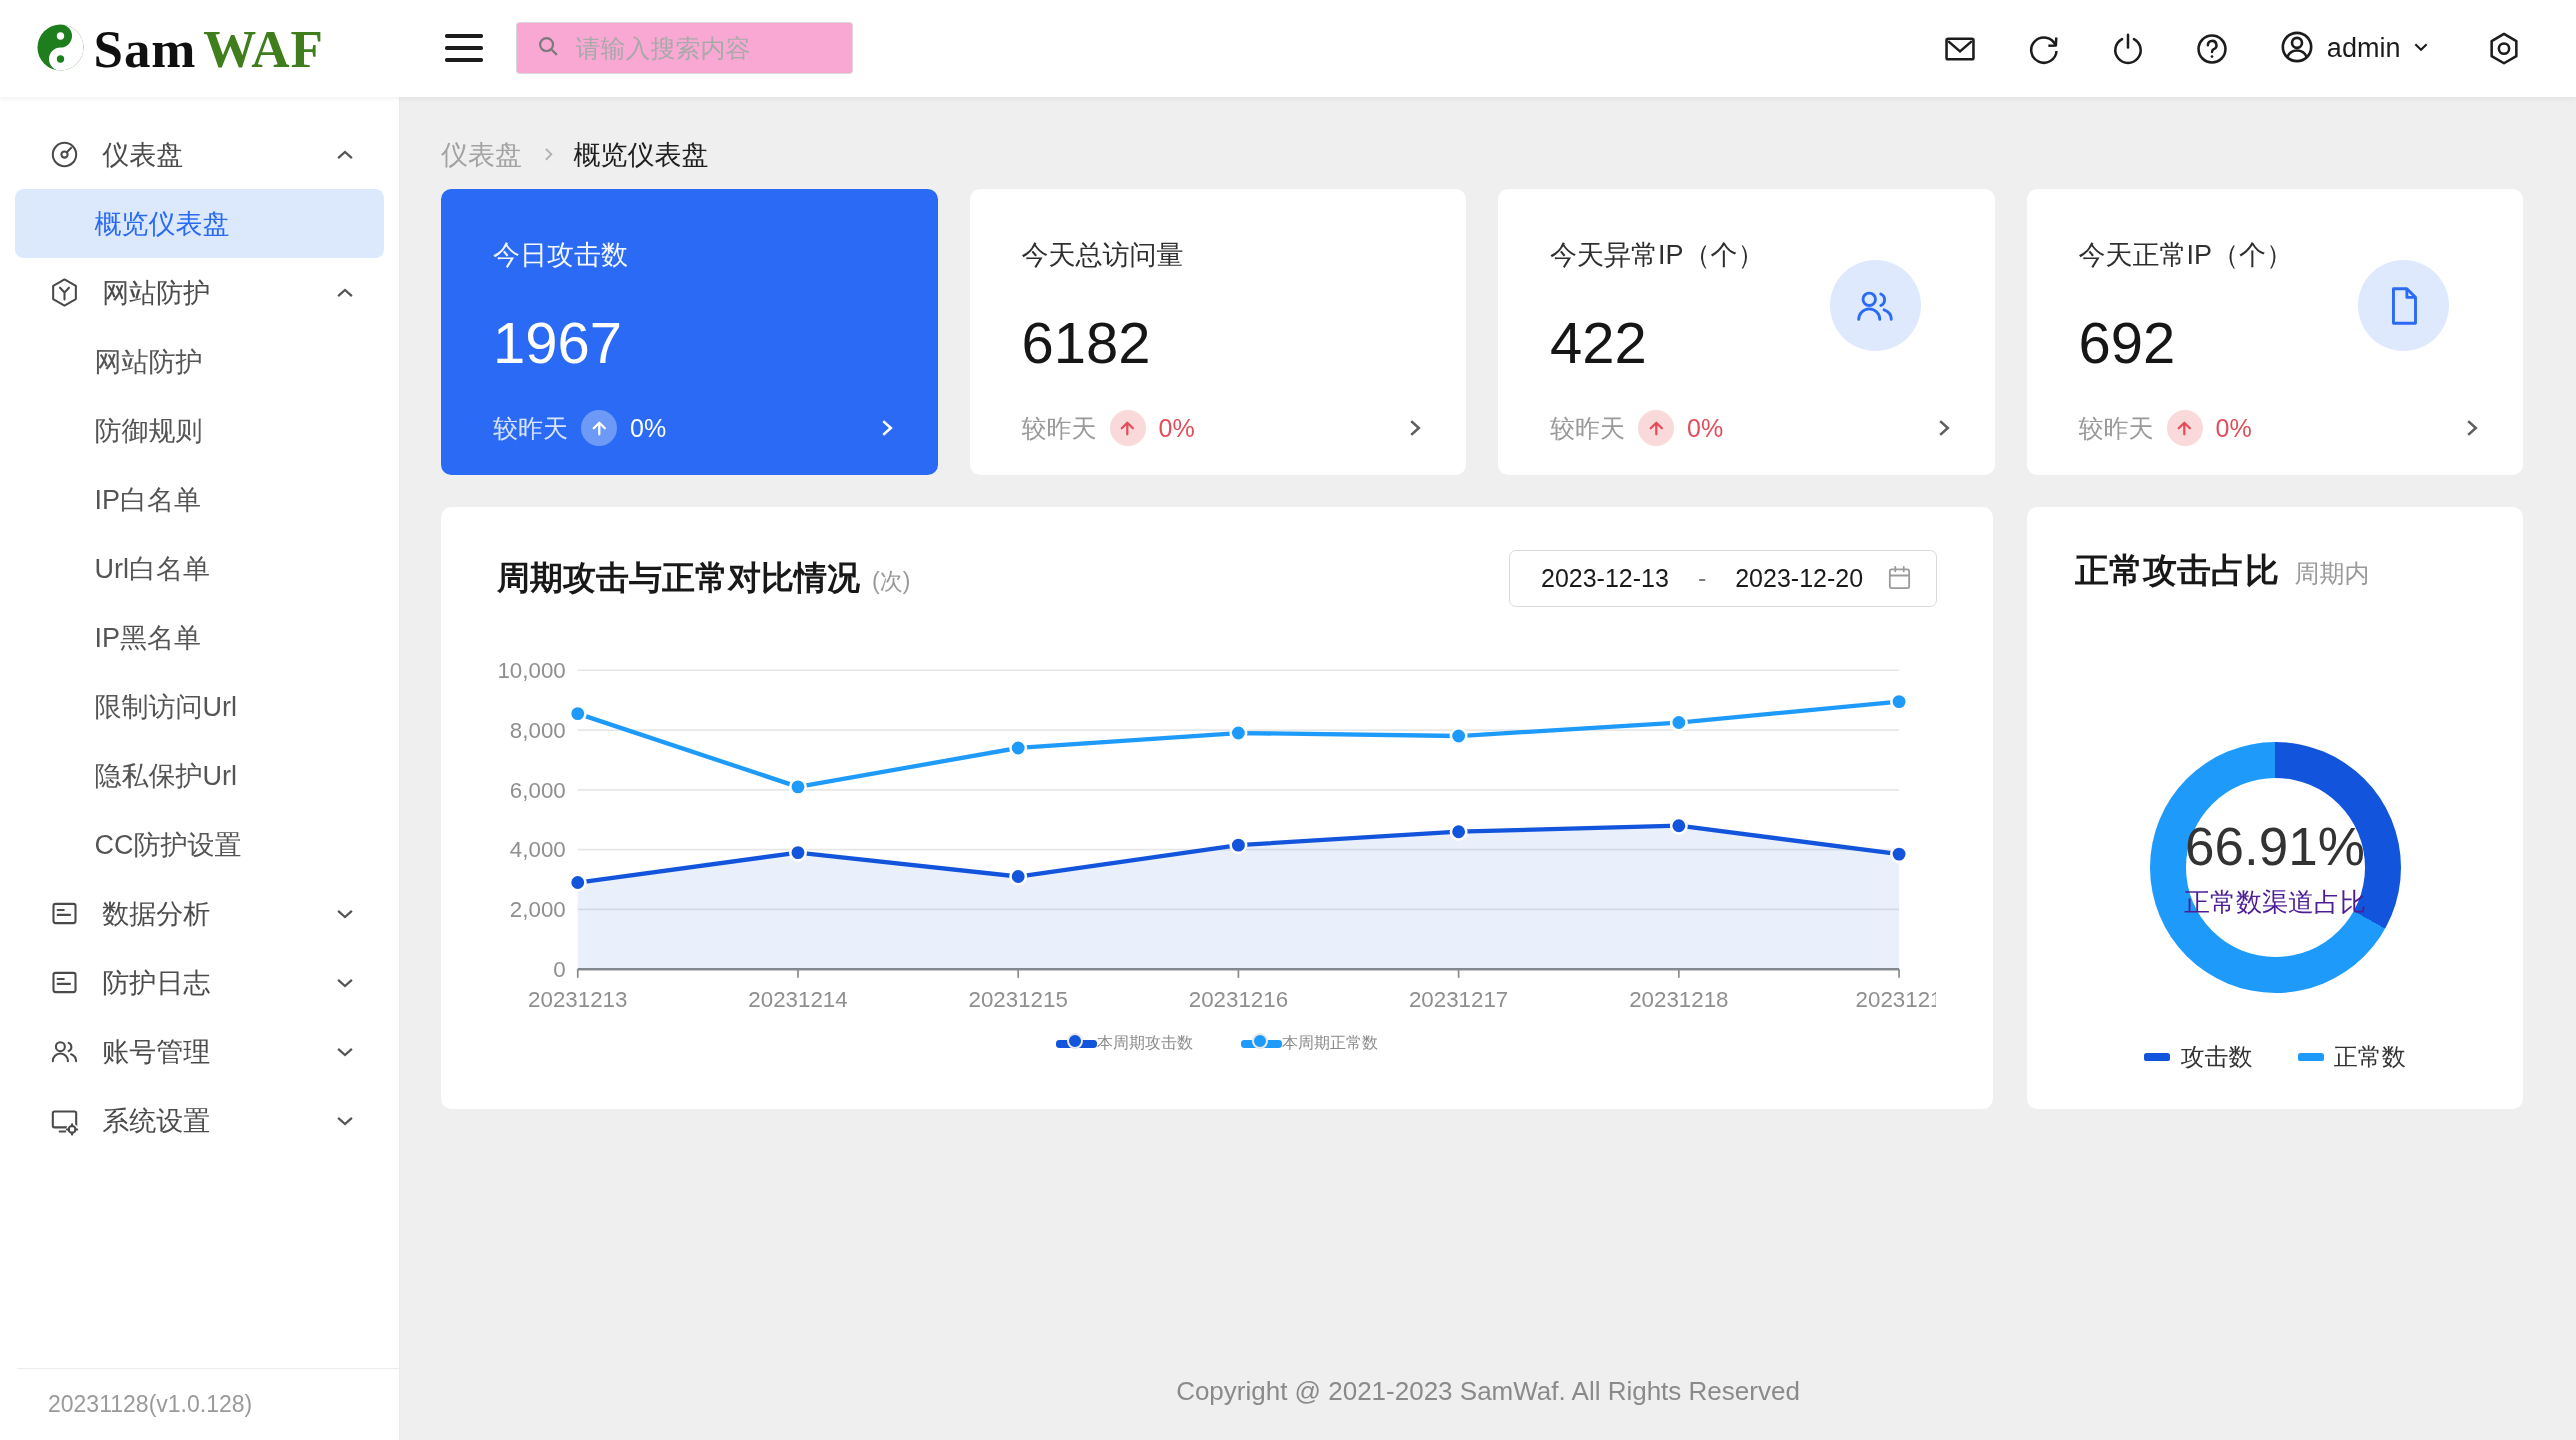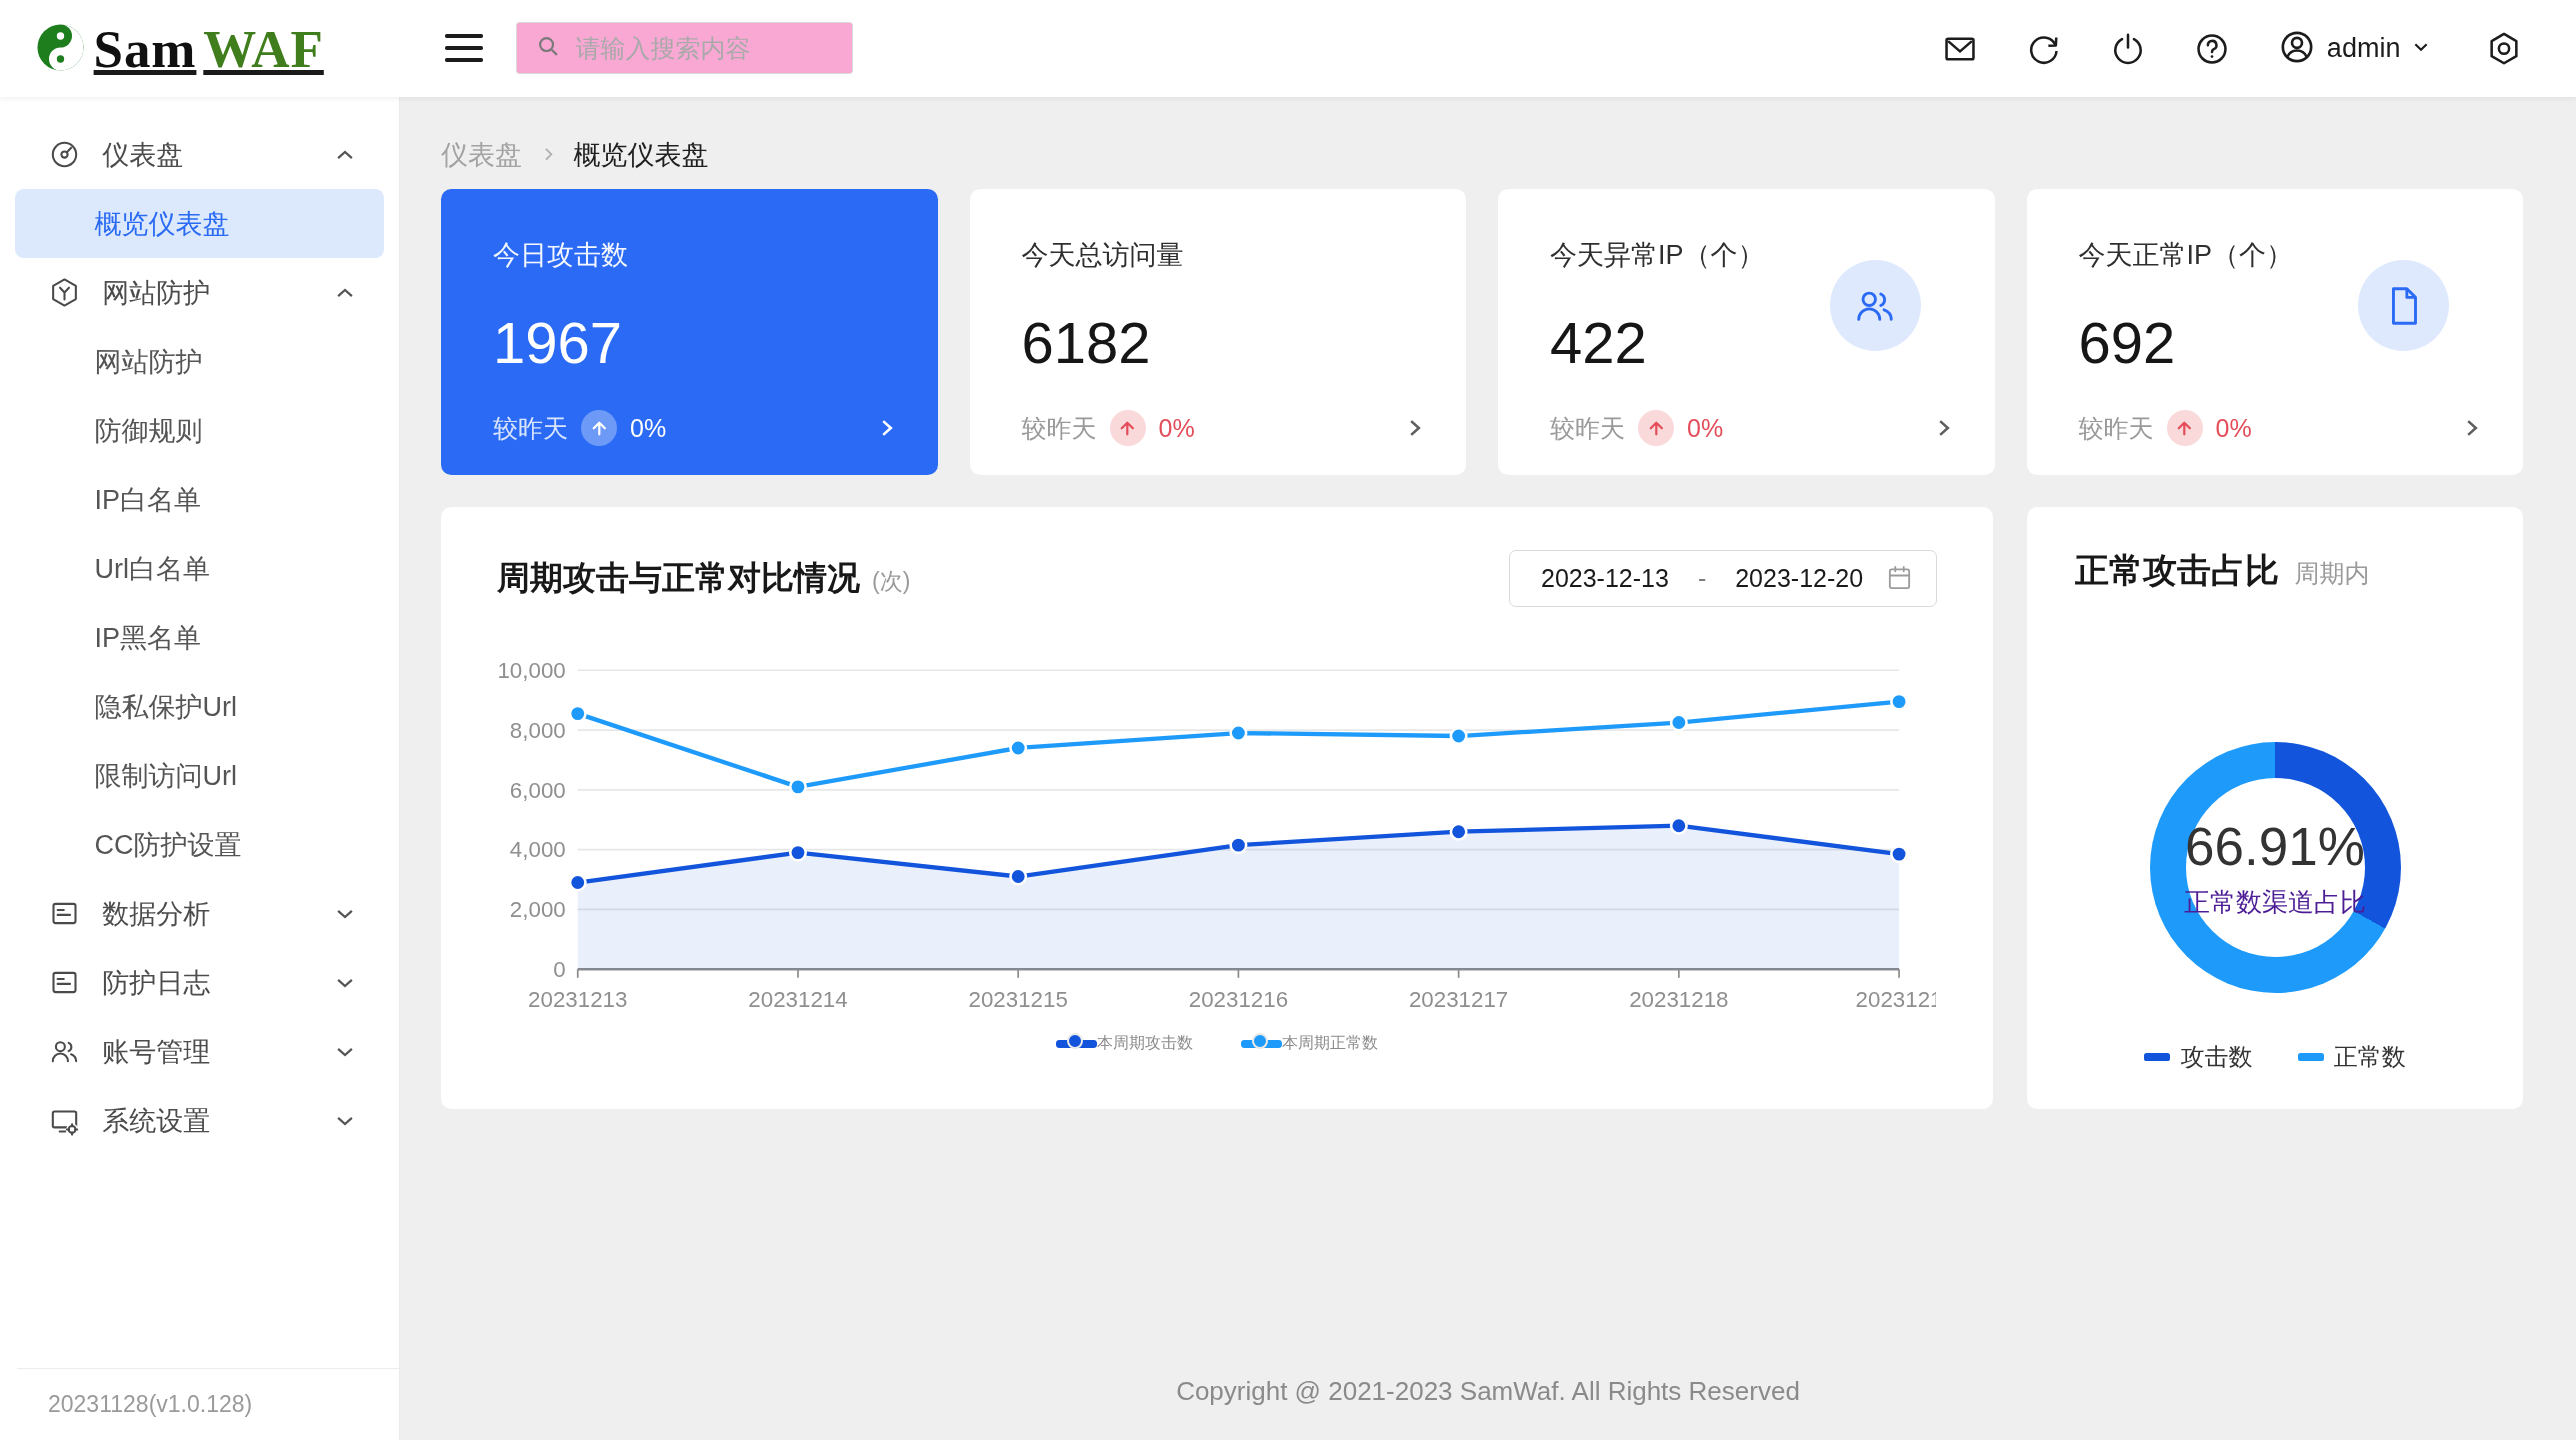--- a/index.html
+++ b/index.html
@@ -3,21 +3,21 @@
 <meta charset="utf-8">
 <style>
   * { margin:0; padding:0; box-sizing:border-box; }
   html,body { width:2576px; height:1440px; overflow:hidden; }
   body { font-family:"Liberation Sans","DejaVu Sans",sans-serif; background:#EFEFEF; color:#1A1A1A; position:relative; }
 
   
   .topbar { position:absolute; top:0; left:0; width:2576px; height:97px; background:#fff;
             box-shadow:0 1.7px 5.2px rgba(0,0,0,.06); z-index:10; }
   .logo-area { position:absolute; left:36px; top:0; height:97px; display:flex; align-items:center; }
-  .logo-text { font-family:"Liberation Serif","DejaVu Serif",serif; font-weight:700; font-size:53px; letter-spacing:0.9px; margin-left:8.6px;text-decoration:underline; }
+  .logo-text { font-family:"Liberation Serif","DejaVu Serif",serif; font-weight:700; font-size:53px; letter-spacing:0.9px; margin-left:8.6px; }
   .logo-text .black { color:#101010; }
   .logo-text .green { color:#3F7D1D; margin-left:6.9px; }
   .hamburger { position:absolute; left:445px; top:28px; width:38px; height:40px; display:flex; flex-direction:column; justify-content:center; gap:7.7px; cursor:pointer; }
   .hamburger i { display:block; height:4.3px; background:#1C1C1C; border-radius:1.7px; }
   .search-box { position:absolute; left:516px; top:22px; width:337px; height:52px; border:1.7px solid #D9D9D9; border-radius:3.4px;
                 display:flex; align-items:center; padding:0 15.5px; background:#f9a8d4; }
   .search-box input { border:none; outline:none; font-size:25px; color:#333; width:100%; margin-left:12px; background:transparent; }
   .search-box input::placeholder { color:#A9A9A9; }
   .topbar-right { position:absolute; right:53px; top:0; height:97px; display:flex; align-items:center; }
   .tb-icon { width:38px; height:38px; display:flex; align-items:center; justify-content:center; margin-left:46px; cursor:pointer; }
@@ -223,24 +223,24 @@
     <div class="nav-row sub">
         <span class="nav-label">IP白名单</span>
       </div>
     <div class="nav-row sub">
         <span class="nav-label">Url白名单</span>
       </div>
     <div class="nav-row sub">
         <span class="nav-label">IP黑名单</span>
       </div>
     <div class="nav-row sub">
+        <span class="nav-label">限制访问Url</span>
+      </div>
+    <div class="nav-row sub">
         <span class="nav-label">隐私保护Url</span>
-      </div>
-    <div class="nav-row sub">
-        <span class="nav-label">限制访问Url</span>
       </div>
     <div class="nav-row sub">
         <span class="nav-label">CC防护设置</span>
       </div>
 
     <div class="nav-row group">
       <span class="nav-icon">
         <svg width="33" height="33" viewBox="0 0 48 48" fill="none" stroke="#4A4A4A" stroke-width="3" stroke-linecap="round">
           <rect x="8" y="10" width="32" height="28" rx="3"></rect>
             <path d="M14 19 h9 M14 26 h18"></path>

